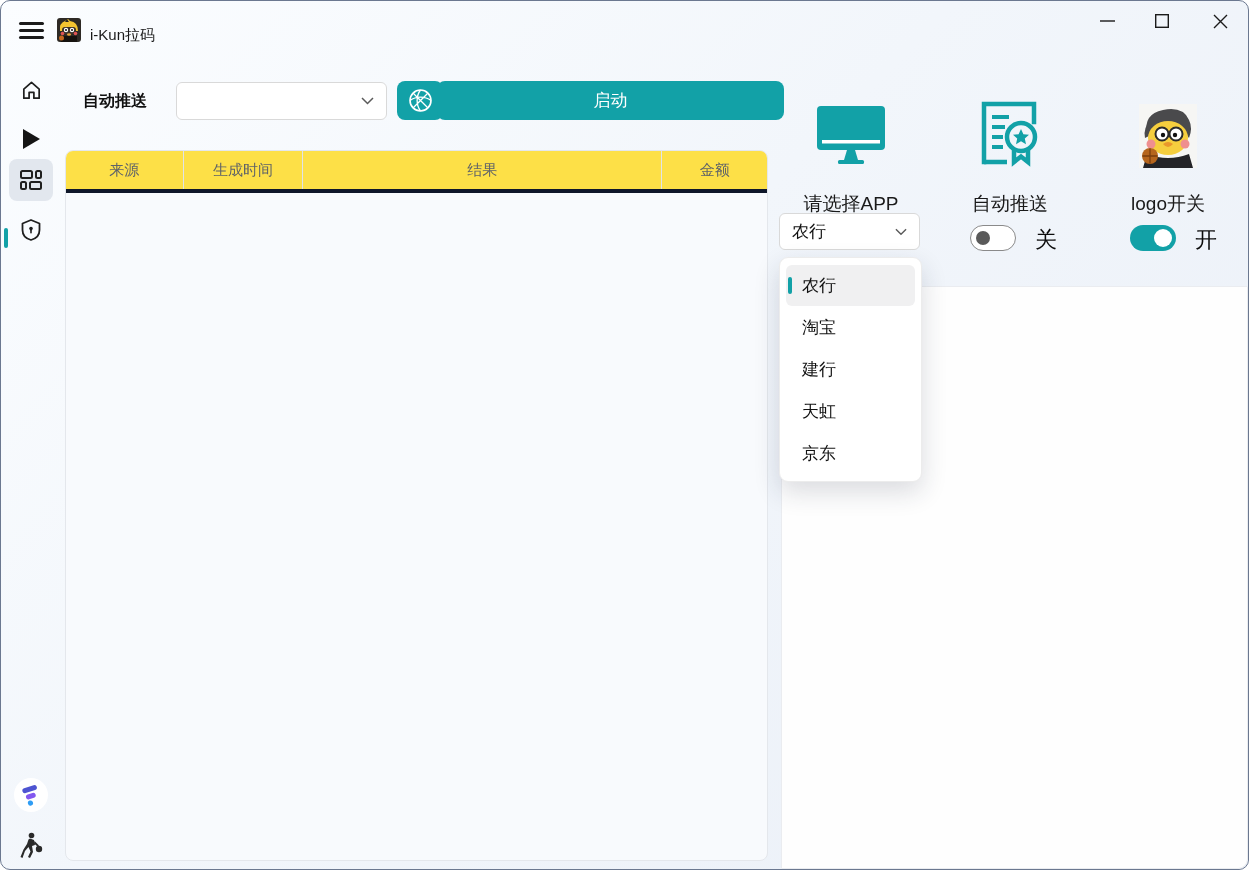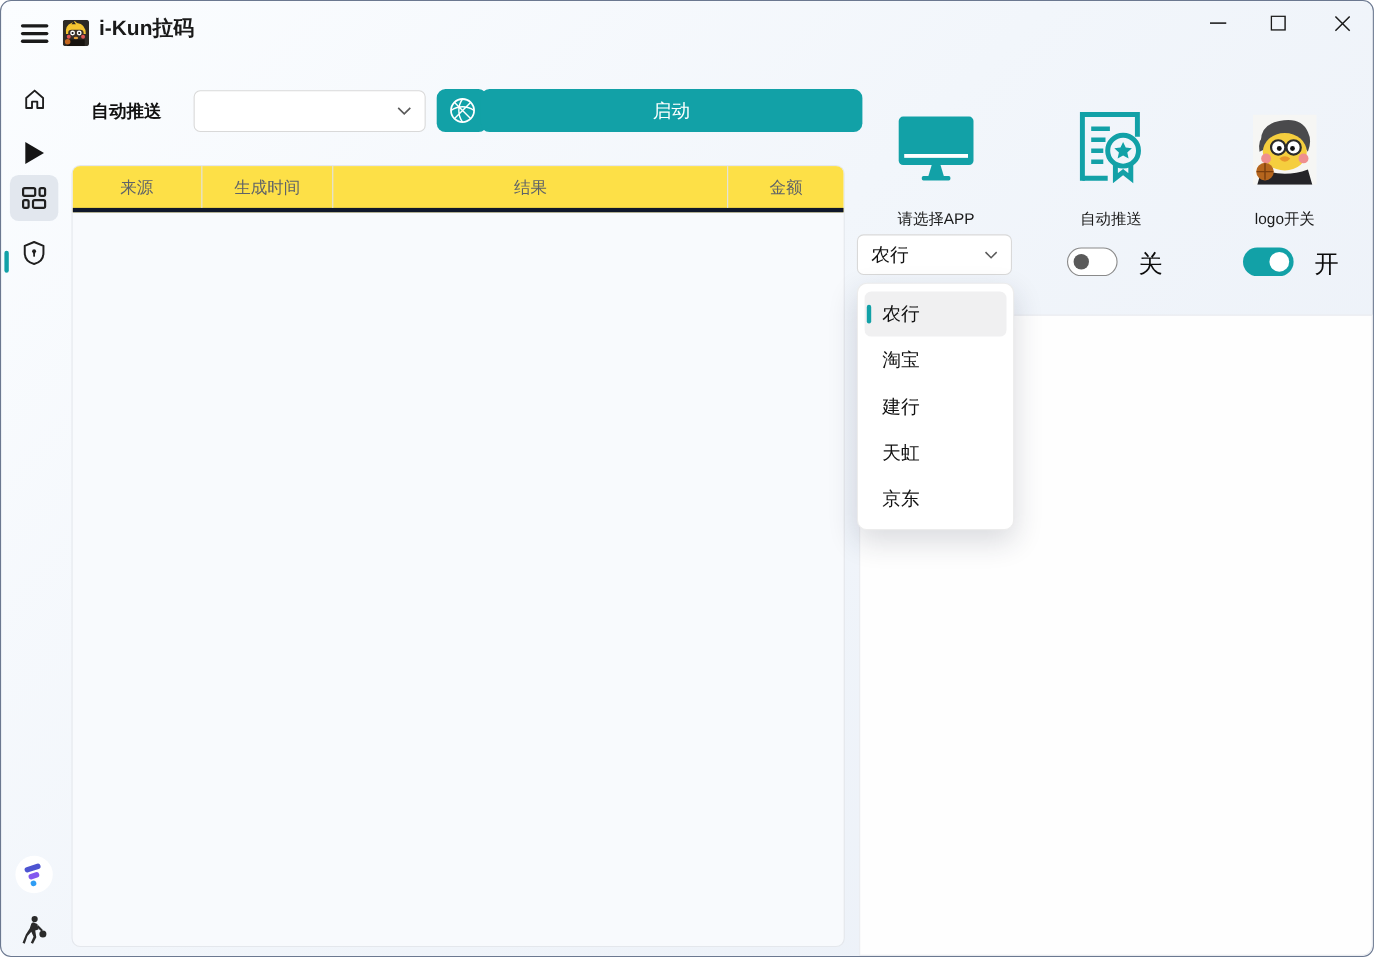--- a/index.html
+++ b/index.html
@@ -9,21 +9,21 @@
     background:linear-gradient(135deg,#fbfdff 0%,#f2f6fb 45%,#eaeff7 100%);
     border:1px solid #6b7890; border-radius:10px;
   }
 
   
   .titlebar { position:absolute; left:0; top:0; width:100%; height:58px; }
   .hamburger { position:absolute; left:17px; top:19px; width:27px; height:21px; cursor:pointer; }
   .hamburger span { position:absolute; left:1px; width:25px; height:2.5px; background:#1b1b1b; border-radius:2px; }
   .hamburger span:nth-child(1){top:2px} .hamburger span:nth-child(2){top:9px} .hamburger span:nth-child(3){top:16px}
   .appicon { position:absolute; left:56px; top:17px; width:24px; height:24px; border-radius:3px; overflow:hidden; }
-  .apptitle { position:absolute; left:89px; top:12px; font-size:19px; font-weight:700; color:#1a1a1a; }
+  .apptitle { position:absolute; left:89px; top:25px; font-size:15px; font-weight:400; color:#1a1a1a; }
   .winbtn { position:absolute; top:3px; width:46px; height:34px; display:flex; align-items:center; justify-content:center; }
   .btn-min { left:1083px; } .btn-max { left:1138px; } .btn-close { left:1196px; }
 
   
   .sidebar { position:absolute; left:0; top:58px; width:62px; bottom:0; }
   .side-item { position:absolute; left:8px; width:44px; height:42px; display:flex; align-items:center; justify-content:center; border-radius:8px; }
   .side-item.active { background:#e2e7ee; }
   .active-bar { position:absolute; left:3px; top:169px; width:4px; height:20px; border-radius:3px; background:#12a1a7; }
 
   
@@ -39,21 +39,21 @@
   .table-card { position:absolute; left:64px; top:149px; width:703px; height:711px; background:#f8fafd;
     border:1px solid #e4e7ec; border-radius:8px; overflow:hidden; }
   .thead { display:flex; height:42px; background:#fde047; border-bottom:4px solid #0f172a; }
   .th { display:flex; align-items:center; justify-content:center; font-size:15px; color:#5f6368; border-right:1px solid #e0e3e8; }
   .th:nth-of-type(1){ width:118px; } .th:nth-of-type(2){ width:120px; } .th:nth-of-type(3){ width:360px; } .th:nth-of-type(4){ width:105px; border-right:none; }
 
   
   .expiry { position:absolute; right:35px; top:63px; font-size:17.5px; color:#0b0b0b; }
   .white-panel { position:absolute; left:780px; top:285px; right:0; bottom:0; background:#fefefe;
     border:1px solid #eaecf0; border-radius:10px 0 10px 0; }
-  .feat-label { position:absolute; font-size:14px; color:#1a1a1a; text-align:center; }
+  .feat-label { position:absolute; font-size:19px; color:#1a1a1a; text-align:center; }
   .app-select { position:absolute; left:778px; top:212px; width:141px; height:37px; background:#fff;
     border:1px solid #d9d9d9; border-radius:6px; display:flex; align-items:center; padding:0 12px; cursor:pointer; }
   .app-select .val { flex:1; font-size:17px; color:#111; }
   .state-text { position:absolute; font-size:22px; color:#0b0b0b; }
 
   
   .toggle { position:absolute; width:46px; height:26px; border-radius:13px; cursor:pointer; }
   .toggle .knob { position:absolute; border-radius:50%; top:50%; transform:translateY(-50%); }
   .toggle.off { background:#fff; border:1.5px solid #8a8a8a; }
   .toggle.off .knob { left:5px; width:14px; height:14px; background:#5a5a5a; }

